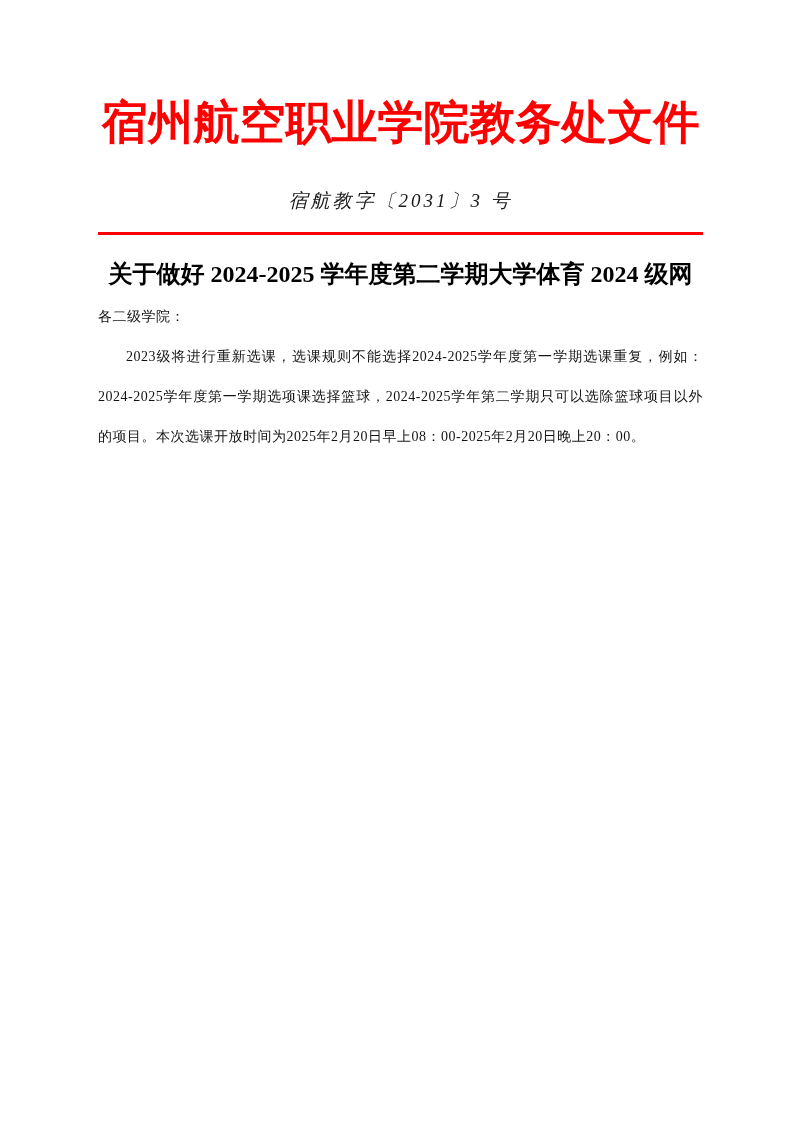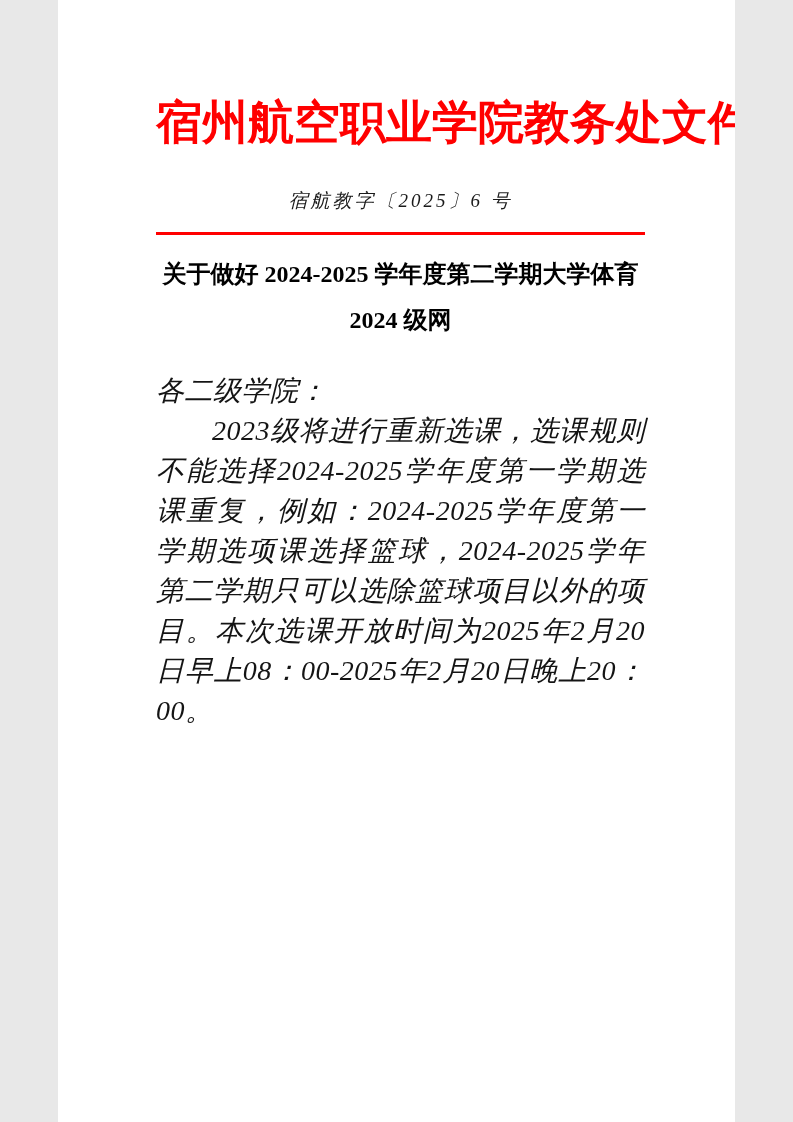--- a/index.html
+++ b/index.html
@@ -1,19 +1,19 @@
 <!DOCTYPE html>
 <html style="--accent: #ff0000;"><head>
 <meta charset="utf-8">
 <style>
   :root { --accent: #ff0000; --ink: #141414; }
   * { box-sizing: border-box; }
   html, body { margin: 0; padding: 0; background: #e8e8e8; }
   .page {
-    width: 677px; height: 1122px;
+    width: 793px; height: 1122px;
     margin: 0 auto;
     background: #ffffff;
     position: relative;
     padding: 95px 90px 0 98px;
     font-family: "Liberation Serif", "DejaVu Serif", serif;
     color: var(--ink);
     overflow: hidden;
   }
   .letterhead { width: 100%; }
   .org-title {
@@ -45,39 +45,37 @@
   .notice-title {
     margin: 16px 0 0 0;
     font-size: 24px;
     font-weight: bold;
     text-align: center;
     line-height: 46px;
     color: #000000;
   }
   .title-line { display: block; font-family: Liberation Serif, serif; }
   .doc-body {
-    margin-top: 28px;
-    font-size: 28px;
+    font-size: 14px;
     line-height: 40px;
     text-align: justify;
     text-justify: inter-character;
     letter-spacing: 0.5px;
-    font-style: italic;
   }
   .salutation { margin: 0; }
   .para { margin: 0; text-indent: 2em; }
 </style>
 </head>
 <body>
 
 <div class="page">
 
   <div class="letterhead">
     <div class="org-title">宿州航空职业学院教务处文件</div>
-    <div class="doc-number">宿航教字〔2025〕6 号</div>
+    <div class="doc-number">宿航教字〔2031〕3 号</div>
     <div class="red-rule"></div>
   </div>
 
   <h1 class="notice-title">
     <span class="title-line">关于做好 2024-2025 学年度第二学期大学体育 2024 级网</span>
   </h1>
 
   <div class="doc-body">
     <p class="salutation">各二级学院：</p>
     <p class="para">2023级将进行重新选课，选课规则不能选择2024-2025学年度第一学期选课重复，例如：2024-2025学年度第一学期选项课选择篮球，2024-2025学年第二学期只可以选除篮球项目以外的项目。本次选课开放时间为2025年2月20日早上08：00-2025年2月20日晚上20：00。</p>

